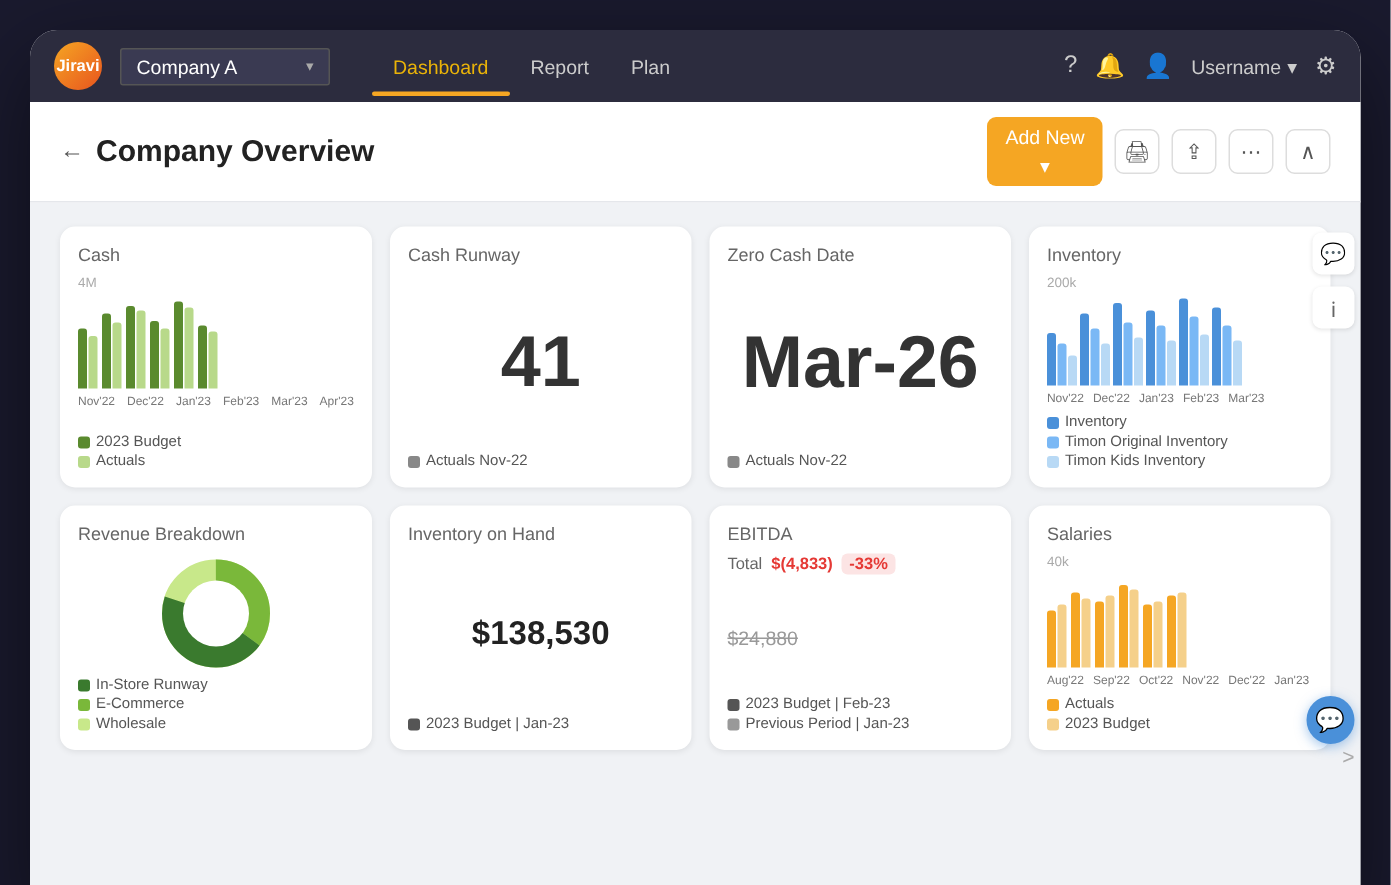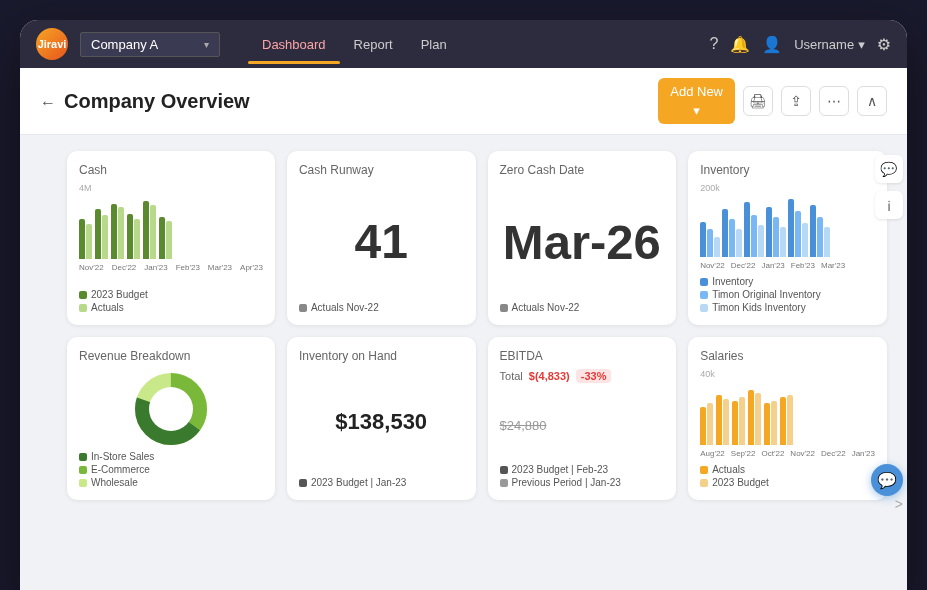--- a/index.html
+++ b/index.html
@@ -63,21 +63,21 @@
     }
     .nav-link {
       color: #ccc;
       font-size: 13px;
       padding: 4px 14px;
       cursor: pointer;
       position: relative;
       text-decoration: none;
     }
     .nav-link.active {
-      color: #fca5a5;
+      color: #eab308;
     }
     .nav-link.active::after {
       content: '';
       position: absolute;
       bottom: -8px;
       left: 0; right: 0;
       height: 3px;
       background: #f5a623;
       border-radius: 2px;
     }
@@ -154,21 +154,20 @@
       color: #555;
       font-size: 14px;
     }
     
     .dashboard-grid {
       padding: 16px 20px;
       display: grid;
       grid-template-columns: repeat(4, 1fr);
       gap: 12px;
       position: relative;
-      margin-left: 27px;
     }
     .card {
       background: #fff;
       border-radius: 10px;
       padding: 12px;
       box-shadow: 0 1px 4px rgba(0,0,0,0.08);
       min-height: 160px;
       display: flex;
       flex-direction: column;
     }
@@ -496,21 +495,21 @@
 
             <circle cx="40" cy="40" r="28" fill="none" stroke="#c8e88a" stroke-width="16"></circle>
             <circle cx="40" cy="40" r="28" fill="none" stroke="#7ab83a" stroke-width="16" stroke-dasharray="61.58 113.97" stroke-dashoffset="0" transform="rotate(-90 40 40)"></circle>
             <circle cx="40" cy="40" r="28" fill="none" stroke="#3a7a2e" stroke-width="16" stroke-dasharray="79.17 96.38" stroke-dashoffset="-61.58" transform="rotate(-90 40 40)"></circle>
             <circle cx="40" cy="40" r="22" fill="white"></circle>
           </svg>
         </div>
         <div class="card-legend">
           <div class="legend-item">
             <div class="legend-dot" style="background:#3a7a2e;"></div>
-            <span>In-Store Sales</span>
+            <span>In-Store Runway</span>
           </div>
           <div class="legend-item">
             <div class="legend-dot" style="background:#7ab83a;"></div>
             <span>E-Commerce</span>
           </div>
           <div class="legend-item">
             <div class="legend-dot" style="background:#c8e88a;"></div>
             <span>Wholesale</span>
           </div>
         </div>

